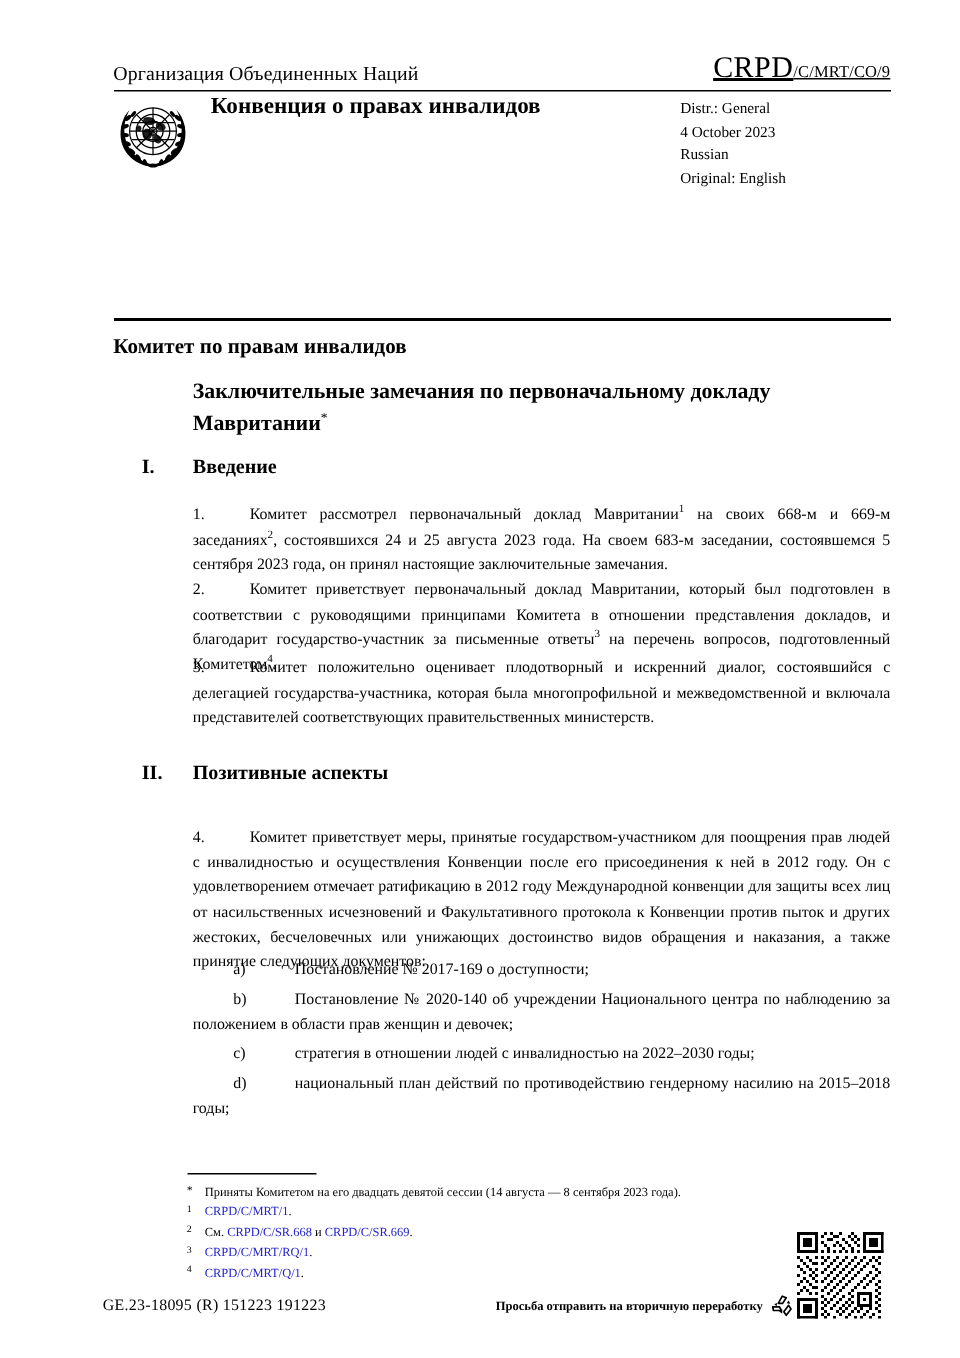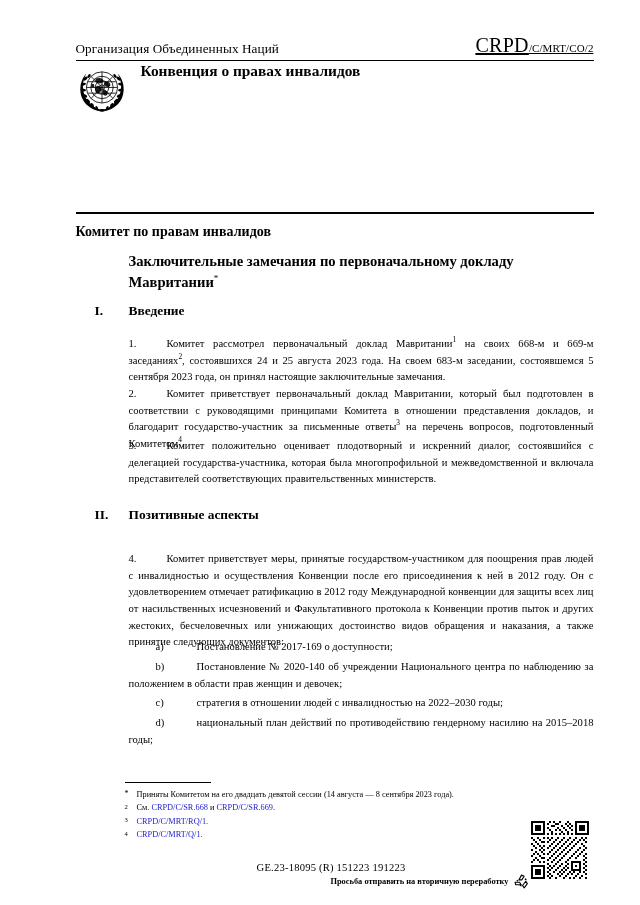--- a/index.html
+++ b/index.html
@@ -216,21 +216,20 @@
     width: 525px;
     border-top: 0px solid #000;
   }
   .footer {
     position: absolute;
     left: 57px;
     top: 862px;
     width: 525px;
     display: flex;
     align-items: center;
-    flex-direction: column;
   }
   .job-no {
     font-size: 10.6px;
     letter-spacing: 0.2px;
     white-space: nowrap;
   }
   .recycle-note {
     margin-left: auto;
     display: flex;
     align-items: center;
@@ -256,21 +255,21 @@
 </head>
 <body>
 
 <div id="page">
 
   <div class="masthead">
     <div class="mast-top">
       <div class="org-name">Организация Объединенных Наций</div>
       <div class="symbol-wrap">
         <span class="symbol-main">CRPD</span>
-        <span class="symbol-sub">/C/MRT/CO/2</span>
+        <span class="symbol-sub">/C/MRT/CO/9</span>
       </div>
     </div>
     <div class="rule-thin"></div>
 
     <div class="mast-body">
       <div class="emblem">
         <svg viewBox="0 0 100 100" width="52" height="52" aria-hidden="true">
           <g fill="#000">
 
             <path d="M50 93 C34 92 20 83 13 70 C7 58 7 44 12 32 C14 27 17 23 20 20
@@ -322,20 +321,26 @@
             <path d="M55 36 C60 35 65 37 66 41 C67 45 63 47 59 46 C55 45 53 41 54 38 Z"></path>
             <path d="M40 44 C45 43 49 46 49 50 C49 55 45 59 41 58 C37 57 36 51 37 47 Z"></path>
             <path d="M52 52 C57 51 61 54 61 58 C61 62 57 64 54 62 C51 60 50 55 51 53 Z"></path>
             <path d="M30 40 C34 39 36 42 35 45 C34 48 30 48 29 45 Z"></path>
           </g>
         </svg>
       </div>
 
       <div class="conv-title">Конвенция о правах инвалидов</div>
 
+      <div class="distr">
+        <div>Distr.: General</div>
+        <div>4 October 2023</div>
+        <div>Russian</div>
+        <div>Original: English</div>
+      </div>
     </div>
   </div>
 
   <div class="rule-heavy"></div>
 
   <div class="committee">Комитет по правам инвалидов</div>
 
   <div class="doc-title">
     <span>Заключительные замечания по первоначальному докладу Мавритании</span><span class="star">*</span>
   </div>
@@ -365,20 +370,24 @@
   </div>
   <div class="subitem" id="s-d">
     <span class="letter">d)</span><span>национальный план действий по противодействию гендерному насилию на 2015–2018 годы;</span>
   </div>
 
   <div class="fn-rule"></div>
   <div class="footnotes" id="footnotes">
       <div class="fn">
         <span class="fn-mark asterisk">*</span>
         <span class="fn-text">Приняты Комитетом на его двадцать девятой сессии (14 августа — 8 сентября 2023 года).</span>
+      </div>
+      <div class="fn">
+        <span class="fn-mark">1</span>
+        <span class="fn-text"><span class="link">CRPD/C/MRT/1</span>.</span>
       </div>
       <div class="fn">
         <span class="fn-mark">2</span>
         <span class="fn-text">См. <span class="link">CRPD/C/SR.668</span> и <span class="link">CRPD/C/SR.669</span>.</span>
       </div>
       <div class="fn">
         <span class="fn-mark">3</span>
         <span class="fn-text"><span class="link">CRPD/C/MRT/RQ/1</span>.</span>
       </div>
       <div class="fn">

